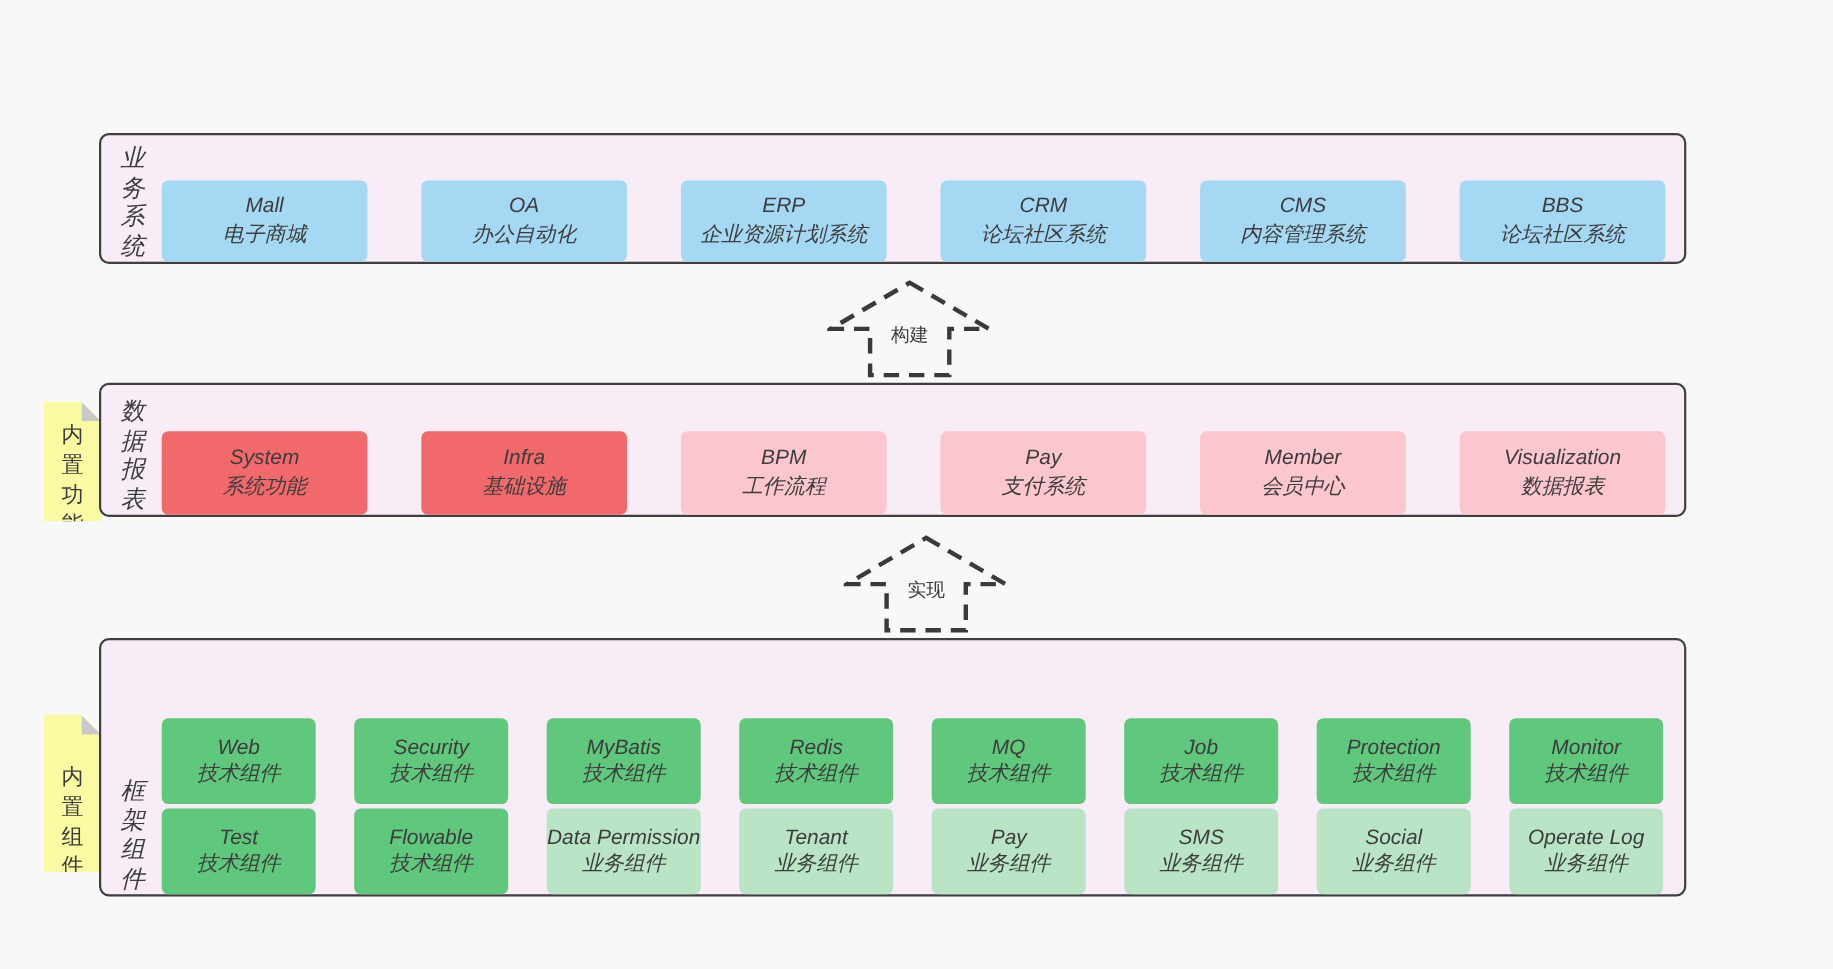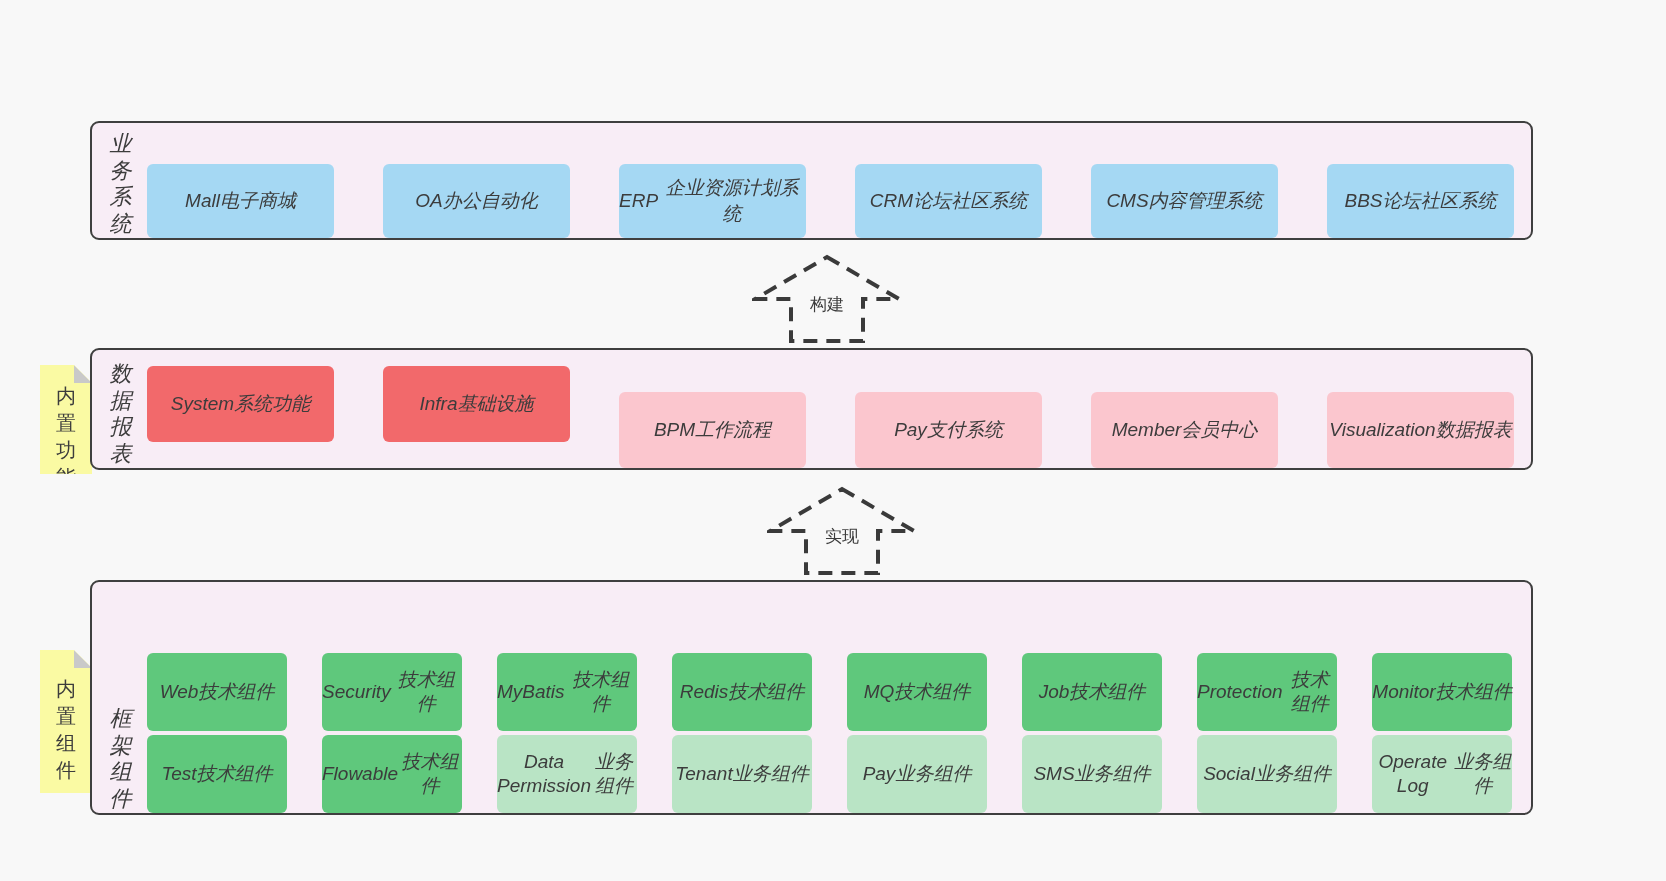--- a/index.html
+++ b/index.html
@@ -43,37 +43,37 @@
     color: var(--text, #3c3c3c);
   }
 
   .row { display: flex; gap: 49px; margin-left: 13px; }
 
   .box {
     width: 187px;
     height: 74px;
     border-radius: 6px;
     display: flex;
-    flex-direction: row;
+    flex-direction: column;
     align-items: center;
     justify-content: center;
     font-size: 19px;
     line-height: 1.38;
     text-align: center;
     color: var(--text, #3c3c3c);
   }
   #panel-modules .box { height: 76px; }
 
   .comp-rows { display: flex; flex-direction: column; gap: 4px; margin-left: 13px; }
   .comp-rows .row { gap: 35px; margin-left: 0; }
   .comp-rows .box { width: 140px; height: 78px; line-height: 1.28; }
 
   .blue       { background: var(--blue, #a5d8f3); }
   .red        { background: var(--red, #f2696b); }
-  .pink       { background: var(--pink, #fbc6ce); margin-top: 26px; }
+  .pink       { background: var(--pink, #fbc6ce); }
   .green      { background: var(--green, #5fc87c); }
   .lightgreen { background: var(--lightgreen, #b9e4c5); }
 
   
   .tag {
     position: absolute;
     left: 40px;
     width: 52px;
     background: var(--yellow, #fafaa3);
     z-index: 0;
@@ -92,21 +92,21 @@
   .tag .tag-text {
     display: block;
     width: 22px;
     margin: 0 auto;
     word-break: break-all;
     text-align: center;
   }
   #tag-modules    { top: 365px; height: 109px; }
   #tag-modules .tag-text    { padding-top: 18px; }
   #tag-components { top: 650px; height: 143px; }
-  #tag-components .tag-text { padding-top: 26px; }
+  #tag-components .tag-text { padding-top: 44px; }
 
   
   .arrow { position: absolute; width: 150px; height: 90px; z-index: 0; }
   .arrow svg { display: block; width: 150px; height: 90px; }
   .arrow .arrow-label {
     position: absolute;
     left: 50%;
     top: 38px;
     transform: translateX(-50%);
     background: var(--page-bg, #f8f8f8);

